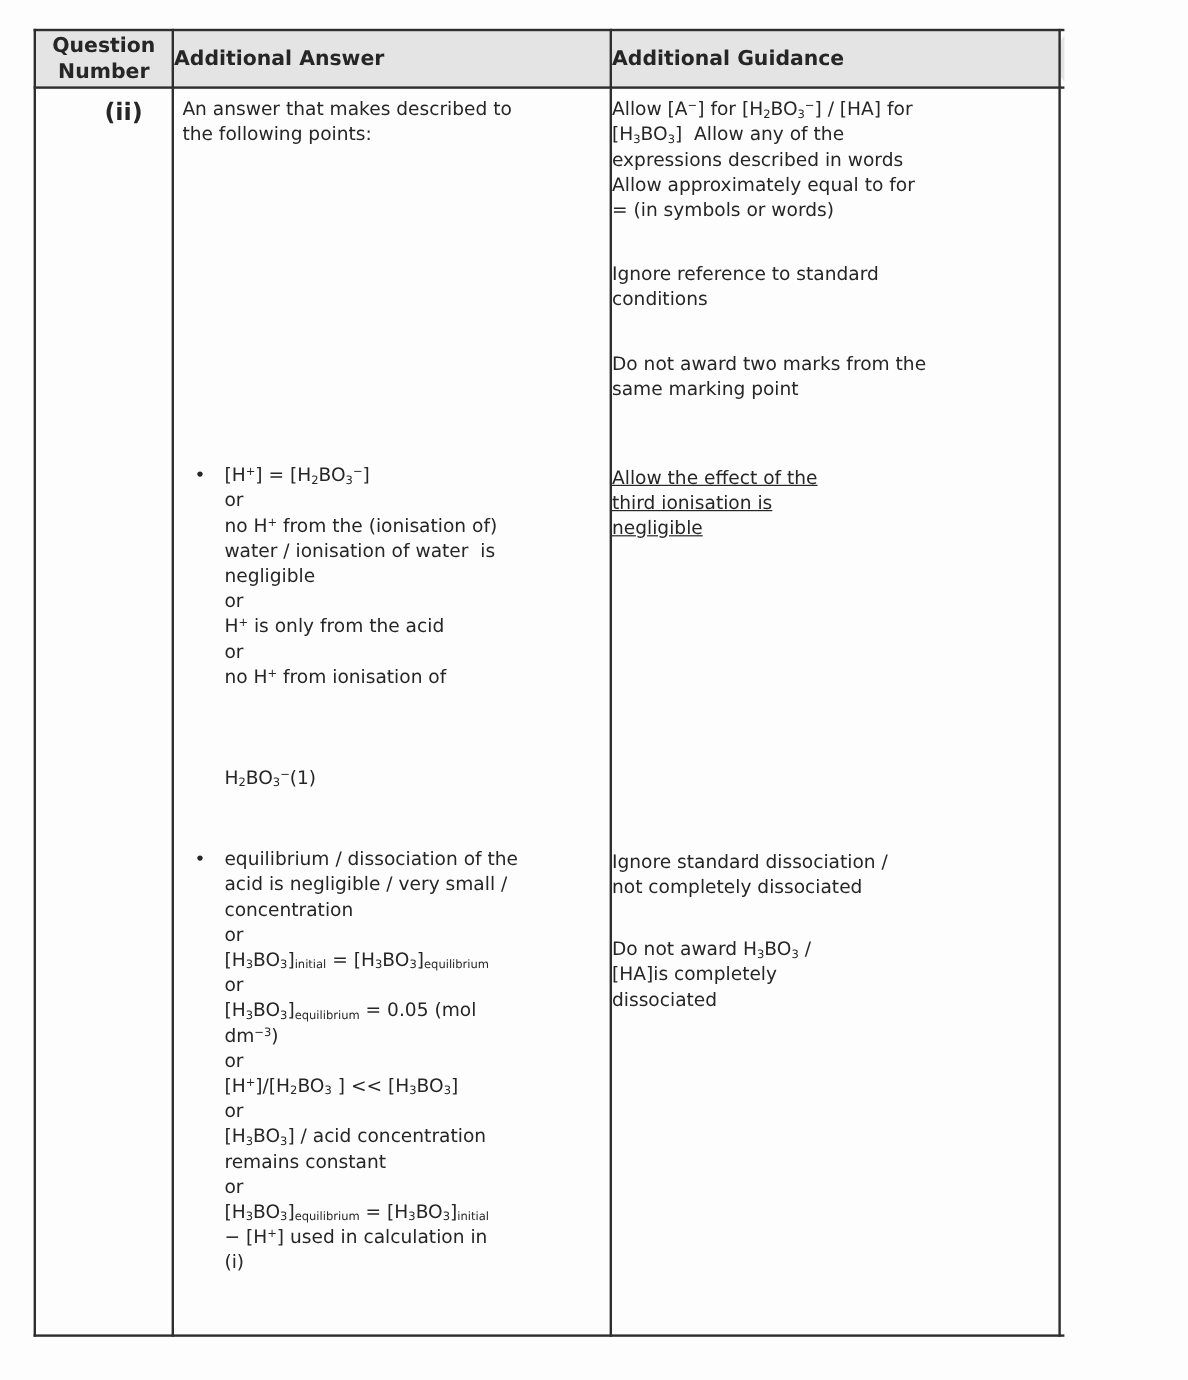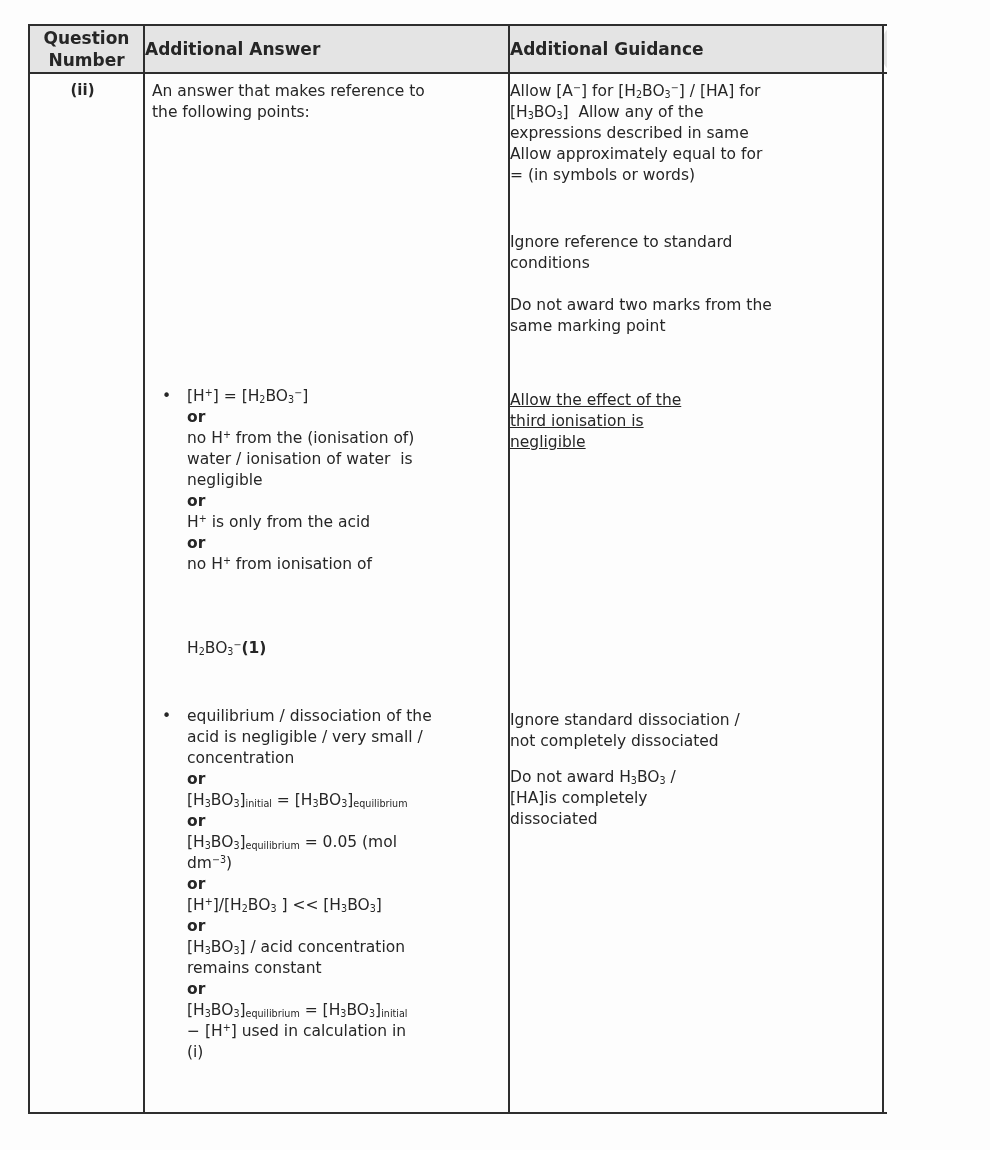--- a/index.html
+++ b/index.html
@@ -37,45 +37,45 @@
   th.th-qnum{text-align:center;line-height:22px;padding:1px 4px;}
   th.th-answer,th.th-guidance{text-align:left;padding-left:15px;}
   th.th-mark{text-align:center;border-radius:15px;}
 
   .cell-inner{
     box-sizing:border-box;
     height:1038px;
     overflow:hidden;
     padding-top:7px;
   }
-  .qnum-inner{text-align:center;padding-right:8px;font-weight:bold;font-size:15px;}
+  .qnum-inner{text-align:right;padding-right:24px;font-weight:bold;font-size:20px;}
   .answer-inner{padding-left:7px;padding-right:6px;}
   .guidance-inner{padding-right:6px;}
   .mark-inner{text-align:right;padding-right:8px;font-weight:bold;font-size:16px;}
 
   .line{min-height:21px;line-height:21px;font-size:15.5px;white-space:nowrap;}
   .block{position:relative;}
   .block.bullet{padding-left:35px;}
   .block.bullet .marker{
     position:absolute;left:10px;top:0;
     line-height:21px;font-size:15.5px;
   }
-  b{font-weight:bold;}
+  b{font-weight:normal;}
   sub,sup{font-size:0.62em;line-height:0;}
   sup{vertical-align:baseline;position:relative;top:-0.5em;}
   sub{vertical-align:baseline;position:relative;top:0.22em;}
 
   
   [data-name="marking-point-1"]{margin-top:263px;}
   [data-name="marking-point-2"]{margin-top:47px;}
-  [data-name="guidance-ignore-standard"]{margin-top:46px;}
-  [data-name="guidance-two-marks"]{margin-top:21px;}
+  [data-name="guidance-ignore-standard"]{margin-top:32px;}
+  [data-name="guidance-two-marks"]{margin-top:33px;}
   [data-name="guidance-third-ionisation"]{margin-top:53px;text-decoration:underline;}
   [data-name="guidance-partial-dissociation"]{margin-top:257px;}
-  [data-name="guidance-completely-dissociated"]{margin-top:15px;}
+  [data-name="guidance-completely-dissociated"]{margin-top:31px;}
 </style>
 </head>
 <body>
 
 <div class="page" data-name="mark-scheme-page">
   <table class="ms-table" data-name="mark-scheme-table">
     <colgroup>
       <col style="width:115px">
       <col style="width:365px">
       <col style="width:374px">
@@ -91,21 +91,21 @@
     </thead>
     <tbody>
       <tr data-name="table-row">
         <td data-name="question-number-cell">
           <div class="cell-inner qnum-inner" data-name="question-number">(ii)</div>
         </td>
         <td data-name="acceptable-answer-cell">
           <div class="cell-inner answer-inner" data-name="acceptable-answer-content">
               <div class="block para" data-name="answer-intro">
                 <div class="lines">
-                  <div class="line" data-name="text-line">An answer that makes reference to</div>
+                  <div class="line" data-name="text-line">An answer that makes described to</div>
                   <div class="line" data-name="text-line">the following points:</div>
                 </div>
               </div>
               <div class="block bullet" data-name="marking-point-1">
                 <span class="marker" data-name="bullet-icon">•</span>
                 <div class="lines">
                   <div class="line" data-name="text-line">[H<sup>+</sup>] = [H<sub>2</sub>BO<sub>3</sub><sup>−</sup>]</div>
                   <div class="line" data-name="text-line"><b>or</b></div>
                   <div class="line" data-name="text-line">no H<sup>+</sup> from the (ionisation of)</div>
                   <div class="line" data-name="text-line">water / ionisation of water&nbsp; is</div>
@@ -143,21 +143,21 @@
                 </div>
               </div>
             </div>
         </td>
         <td data-name="additional-guidance-cell">
           <div class="cell-inner guidance-inner" data-name="additional-guidance-content">
               <div class="block para" data-name="guidance-allow-symbols">
                 <div class="lines">
                   <div class="line" data-name="text-line">Allow [A<sup>−</sup>] for [H<sub>2</sub>BO<sub>3</sub><sup>−</sup>] / [HA] for</div>
                   <div class="line" data-name="text-line">[H<sub>3</sub>BO<sub>3</sub>]&nbsp; Allow any of the</div>
-                  <div class="line" data-name="text-line">expressions described in same</div>
+                  <div class="line" data-name="text-line">expressions described in words</div>
                   <div class="line" data-name="text-line">Allow approximately equal to for</div>
                   <div class="line" data-name="text-line">= (in symbols or words)</div>
                 </div>
               </div>
               <div class="block para" data-name="guidance-ignore-standard">
                 <div class="lines">
                   <div class="line" data-name="text-line">Ignore reference to standard</div>
                   <div class="line" data-name="text-line">conditions</div>
                 </div>
               </div>

